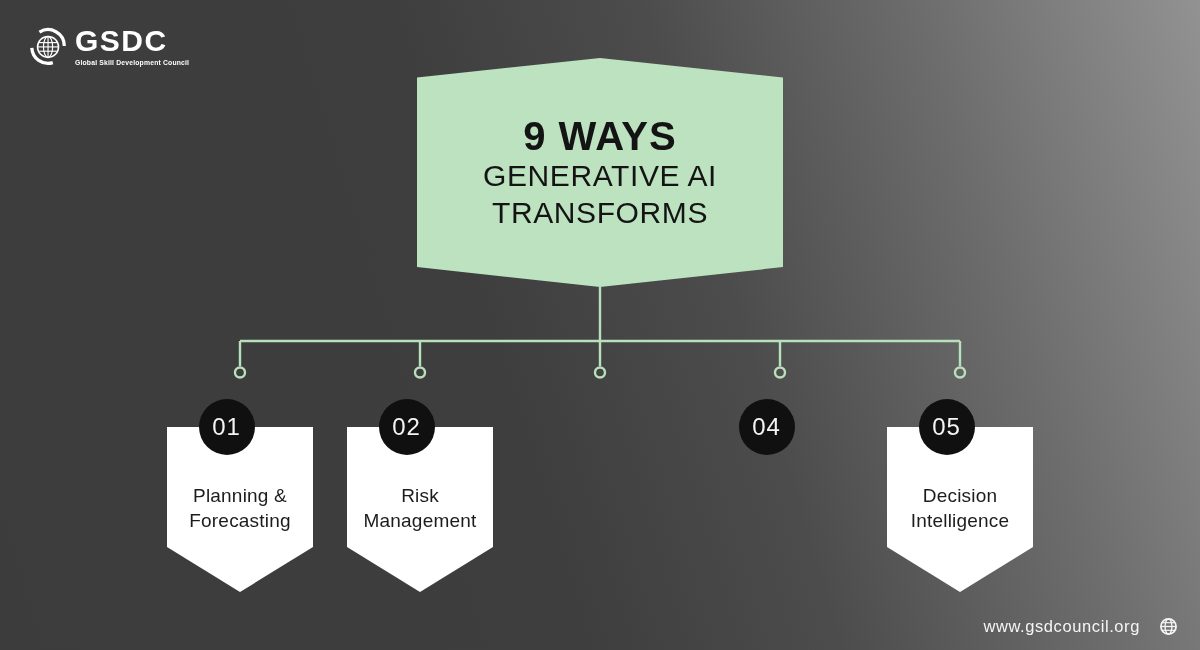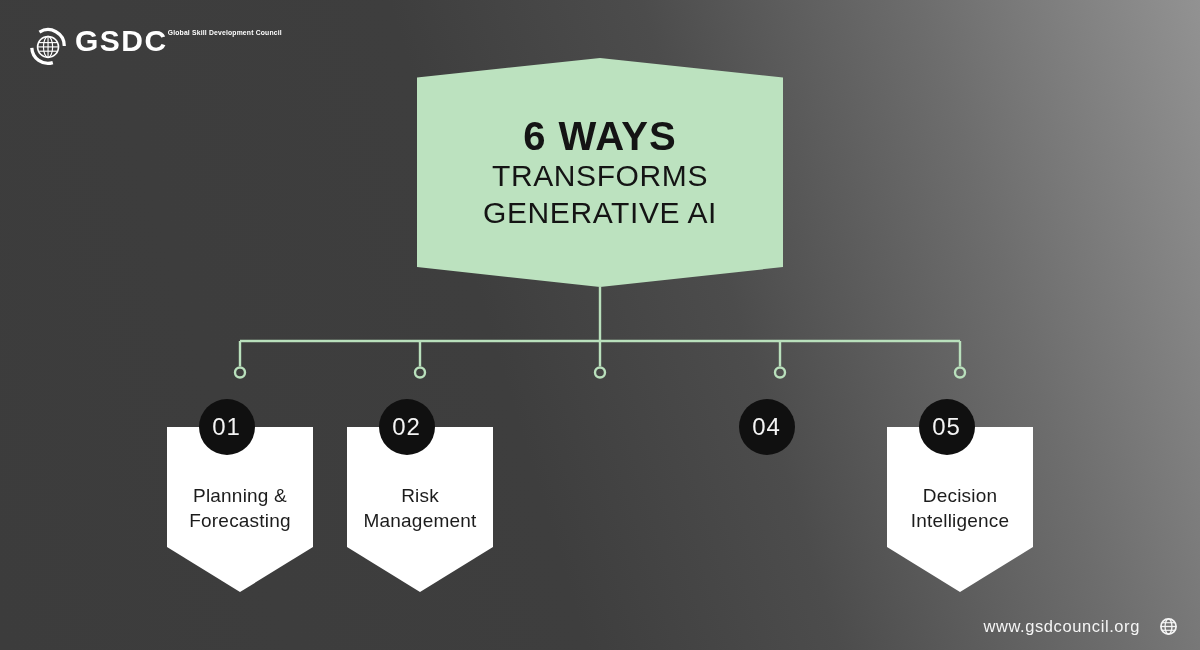--- a/index.html
+++ b/index.html
@@ -7,21 +7,21 @@
     width: 1200px; height: 650px;
     position: relative;
     overflow: hidden;
     font-family: "Liberation Sans", "DejaVu Sans", sans-serif;
     background: linear-gradient(73deg, #3c3c3c 0%, #3e3e3e 42%, #4c4c4c 60%, #6d6d6d 80%, #929292 100%);
   }
 
   
   .logo { position: absolute; left: 28px; top: 22px; display: flex; align-items: flex-start; gap: 5px; }
   .logo-globe { width: 42px; height: 46px; }
-  .logo-text { display: flex; margin-top: 4px; }
+  .logo-text { display: flex; flex-direction: column; margin-top: 4px; }
   .logo-name { color: #ffffff; font-size: 30px; font-weight: 800; letter-spacing: 1.5px; line-height: 30px; }
   .logo-tagline { color: #ffffff; font-size: 6.8px; font-weight: bold; letter-spacing: 0.18px; margin-top: 3px; white-space: nowrap; }
 
   
   .banner {
     position: absolute; left: 417px; top: 58px; width: 366px; height: 229px;
     background: var(--accent-green, #bce2bf);
     clip-path: polygon(50% 0%, 100% 8.5%, 100% 91.3%, 50% 100%, 0% 91.3%, 0% 8.5%);
     display: flex; flex-direction: column; align-items: center; justify-content: center;
     text-align: center; color: #141414;
@@ -74,23 +74,23 @@
     <path d="M 12,10.5 A 17,17 0 0 1 38,25" stroke="#ffffff" stroke-width="3.4"></path>
     <path d="M 4,27 A 17,17 0 0 0 26,42.5" stroke="#ffffff" stroke-width="3.4"></path>
   </svg>
   <div class="logo-text">
     <div class="logo-name">GSDC</div>
     <div class="logo-tagline">Global Skill Development Council</div>
   </div>
 </div>
 
 <div class="banner">
-  <div class="t1">6 WAYS</div>
+  <div class="t1">9 WAYS</div>
+  <div class="t2">GENERATIVE AI</div>
   <div class="t2">TRANSFORMS</div>
-  <div class="t2">GENERATIVE AI</div>
 </div>
 
 <svg class="connector-svg" viewBox="0 0 1200 650" id="connector">
     <g stroke="#b9e0bc" stroke-width="2.4" fill="none">
       <path d="M600 287 V341 M240 341 H960 M240 341 V366.3 M420 341 V366.3 M600 341 V366.3 M780 341 V366.3 M960 341 V366.3"></path>
       <circle cx="240" cy="372.5" r="5"></circle>
       <circle cx="420" cy="372.5" r="5"></circle>
       <circle cx="600" cy="372.5" r="5"></circle>
       <circle cx="780" cy="372.5" r="5"></circle>
       <circle cx="960" cy="372.5" r="5"></circle>

